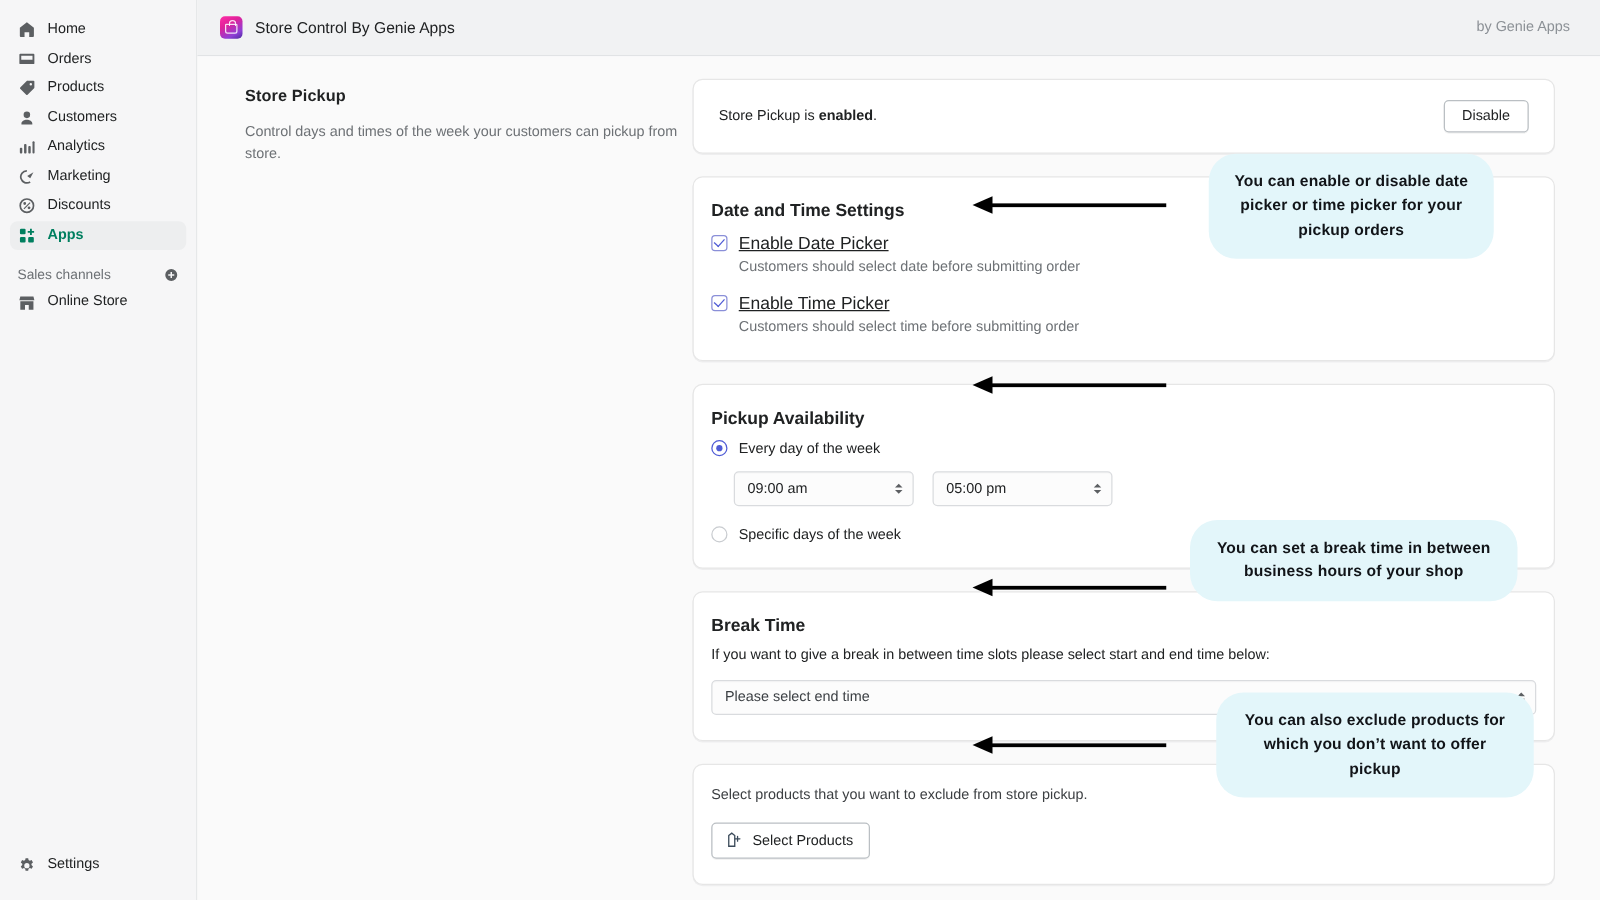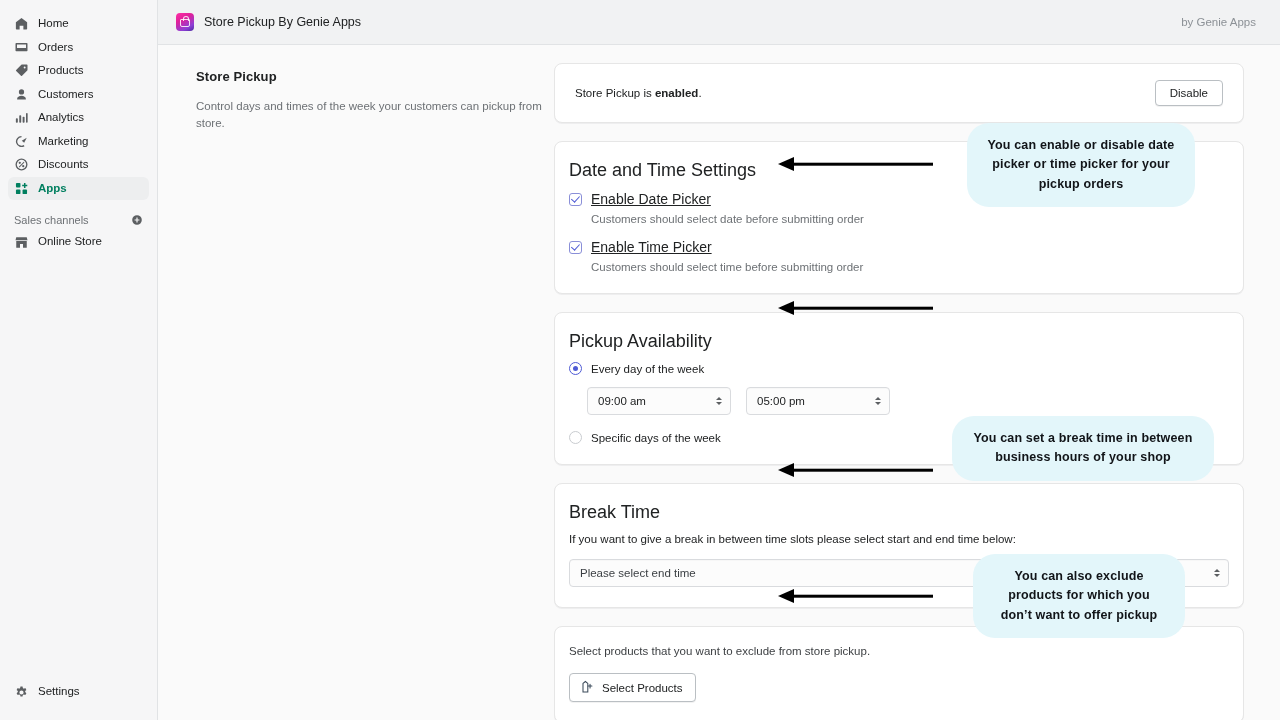--- a/index.html
+++ b/index.html
@@ -118,21 +118,21 @@
     border: 1px solid #babfc3;
     border-radius: 4px;
     box-shadow: 0 1px 0 rgba(0,0,0,.05);
     font-size: 11.5px; color: #202223;
     padding: 6px 14px;
     cursor: pointer;
     font-family: inherit;
   }
 
   .card.section { padding: 18px 14px 20px 14px; }
-  .sec-title { font-size: 18px; color: #202223; font-weight: 400; margin-bottom: 10px; }
+  .sec-title { font-size: 14px; color: #202223; font-weight: 700; margin-bottom: 10px; }
   .sec-sub { font-size: 11.5px; color: #202223; margin-bottom: 14px; }
 
   .check-row { display: flex; align-items: center; gap: 9px; margin-bottom: 6px; }
   .cbox {
     width: 13px; height: 13px; border-radius: 3px;
     border: 1.4px solid #8a8fd8; background: #fff;
     position: relative; flex: 0 0 13px;
     cursor: pointer;
   }
   .cbox.checked:after {
@@ -347,21 +347,21 @@
       </div>
     </div>
   </nav>
 
   <div class="main">
 
     <div class="topbar">
       <span class="app-icon">
           <span class="bag"></span>
         </span>
-      <span class="app-title">Store Pickup By Genie Apps</span>
+      <span class="app-title">Store Control By Genie Apps</span>
       <span class="topbar-right">by Genie Apps</span>
     </div>
 
     <div class="content">
       <div class="page">
 
         <div class="page-head">
           <h2>Store Pickup</h2>
           <p>Control days and times of the week your customers can pickup from store.</p>
         </div>
@@ -463,16 +463,16 @@
       <span class="head"></span>
         <span class="shaft" style="width:143px;"></span>
     </div>
     <div class="arrow" style="left:620px;top:587px;width:155px;height:18px;">
       <span class="head"></span>
         <span class="shaft" style="width:143px;"></span>
     </div>
 
     <div class="callout" style="left:809px;top:123px;width:228px;">You can enable or disable date picker or time picker for your pickup orders</div>
     <div class="callout" style="left:794px;top:416px;width:262px;">You can set a break time in between business hours of your shop</div>
-    <div class="callout" style="left:815px;top:554px;width:212px;">You can also exclude products for which you don’t want to offer pickup</div>
+    <div class="callout" style="left:815px;top:554px;width:254px;">You can also exclude products for which you don’t want to offer pickup</div>
 
   </div>
 </div>
 
 </body></html>

